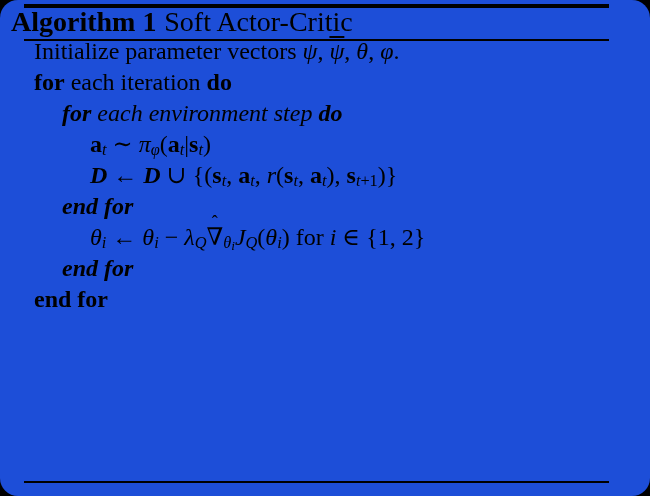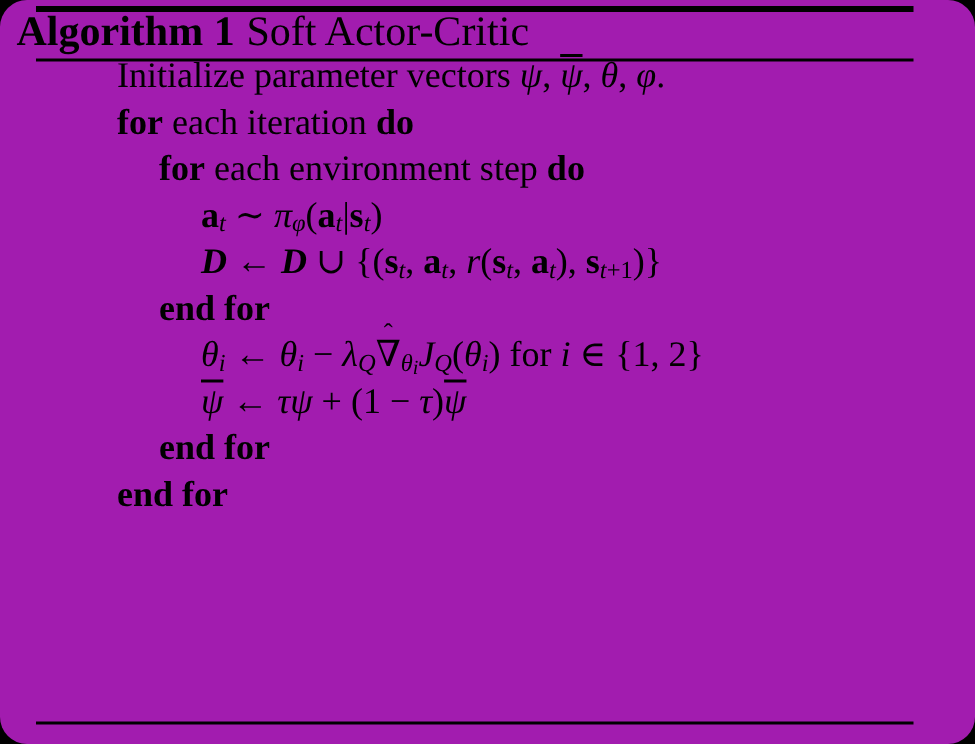--- a/index.html
+++ b/index.html
@@ -4,37 +4,37 @@
 <style>
   html, body { margin:0; padding:0; }
   body {
     width:650px; height:496px; overflow:hidden;
     background:#000;
     font-family:"Liberation Serif","DejaVu Serif",serif;
   }
   .page { position:relative; width:650px; height:496px; background:#000; }
   .panel {
     position:absolute; left:0; top:0; width:650px; height:496px;
-    background:#a21caf; border-radius:18px;
+    background:#1d4ed8; border-radius:18px;
   }
   .rule { position:absolute; left:24px; width:585px; background:#000; }
   .rule-top    { top:4px;  height:4px; }
   .rule-mid    { top:39px; height:2px; }
   .rule-bottom { top:481px; height:2px; }
   .header {
     position:absolute; left:11px; top:6px;
     font-size:28px; line-height:32px; color:#000; white-space:nowrap;
   }
   .hlabel { font-weight:bold; margin-right:0.28em; }
   .body {
     position:absolute; left:34px; top:36px; width:600px;
     font-size:24px; line-height:31px; color:#000;
   }
-  .line { white-space:nowrap; height:31px;margin-left:44px; }
-  .indent-1 { padding-left:28px; }
+  .line { white-space:nowrap; height:31px; }
+  .indent-1 { padding-left:28px;font-style:italic; }
   .indent-2 { padding-left:56px; }
   .line b { font-weight:bold;text-align:right; }
   .line i { font-style:italic; }
   .line sub { font-size:68%; vertical-align:-0.2em; line-height:0; }
   .line sub sub { font-size:82%; vertical-align:-0.15em; }
   .ov  { text-decoration:overline; }
   .cal { font-style:italic; font-weight:bold; }
   .hat { position:relative; display:inline-block; font-style:normal; }
   .hat::after {
     content:'ˆ'; position:absolute; top:-0.48em; left:50%;
@@ -52,19 +52,18 @@
     </div>
     <div class="rule rule-mid"></div>
     <div class="body" id="algo-body">
         <div class="line indent-0">Initialize parameter vectors <i>ψ</i>, <i class="ov">ψ</i>, <i>θ</i>, <i>φ</i>.</div>
         <div class="line indent-0"><b>for</b> each iteration <b>do</b></div>
         <div class="line indent-1"><b>for</b> each environment step <b>do</b></div>
         <div class="line indent-2"><b>a</b><sub><i>t</i></sub> ∼ <i>π</i><sub><i>φ</i></sub>(<b>a</b><sub><i>t</i></sub>|<b>s</b><sub><i>t</i></sub>)</div>
         <div class="line indent-2"><i class="cal">D</i> ← <i class="cal">D</i> ∪ {(<b>s</b><sub><i>t</i></sub>, <b>a</b><sub><i>t</i></sub>, <i>r</i>(<b>s</b><sub><i>t</i></sub>, <b>a</b><sub><i>t</i></sub>), <b>s</b><sub><i>t</i>+1</sub>)}</div>
         <div class="line indent-1"><b>end for</b></div>
         <div class="line indent-2"><i>θ</i><sub><i>i</i></sub> ← <i>θ</i><sub><i>i</i></sub> − <i>λ</i><sub><i>Q</i></sub><span class="hat">∇</span><sub><i>θ</i><sub><i>i</i></sub></sub><i>J</i><sub><i>Q</i></sub>(<i>θ</i><sub><i>i</i></sub>) for <i>i</i> ∈ {1, 2}</div>
-        <div class="line indent-2"><i class="ov">ψ</i> ← <i>τψ</i> + (1 − <i>τ</i>)<i class="ov">ψ</i></div>
         <div class="line indent-1"><b>end for</b></div>
         <div class="line indent-0"><b>end for</b></div>
       </div>
     <div class="rule rule-bottom"></div>
   </div>
 </div>
 
 </body></html>

